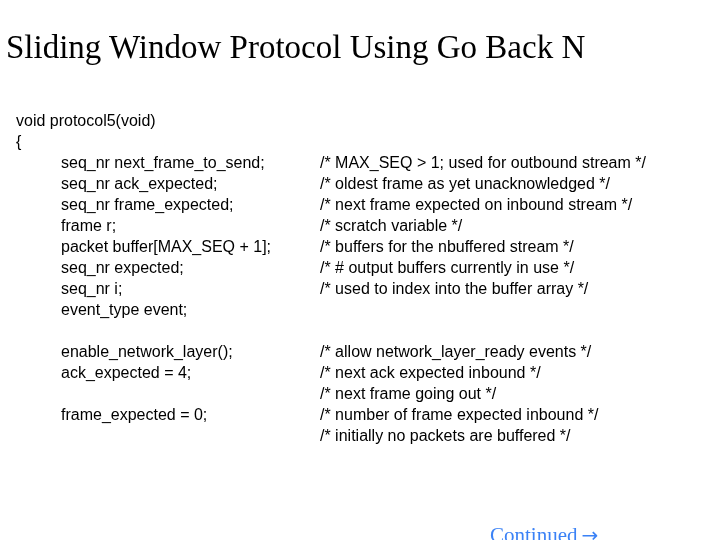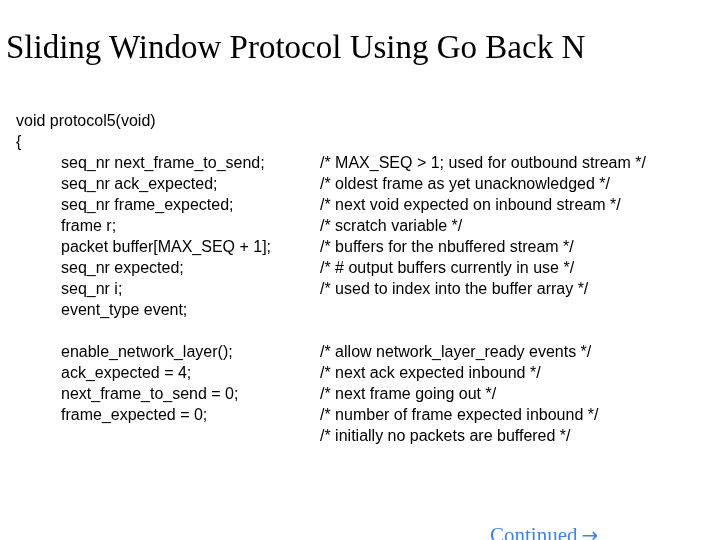--- a/index.html
+++ b/index.html
@@ -95,30 +95,30 @@
 
 <div id="slide">
 
   <div id="slide-title">Sliding Window Protocol Using Go Back N</div>
 
   <div id="code-body">
       <div class="code-line"><span class="code-stmt ind0">void protocol5(void)</span></div>
       <div class="code-line"><span class="code-stmt ind0">{</span></div>
       <div class="code-line"><span class="code-stmt ind1">seq_nr next_frame_to_send;</span><span class="code-comment">/* MAX_SEQ &gt; 1; used for outbound stream */</span></div>
       <div class="code-line"><span class="code-stmt ind1">seq_nr ack_expected;</span><span class="code-comment">/* oldest frame as yet unacknowledged */</span></div>
-      <div class="code-line"><span class="code-stmt ind1">seq_nr frame_expected;</span><span class="code-comment">/* next void expected on inbound stream */</span></div>
+      <div class="code-line"><span class="code-stmt ind1">seq_nr frame_expected;</span><span class="code-comment">/* next frame expected on inbound stream */</span></div>
       <div class="code-line"><span class="code-stmt ind1">frame r;</span><span class="code-comment">/* scratch variable */</span></div>
       <div class="code-line"><span class="code-stmt ind1">packet buffer[MAX_SEQ + 1];</span><span class="code-comment">/* buffers for the nbuffered stream */</span></div>
       <div class="code-line"><span class="code-stmt ind1">seq_nr expected;</span><span class="code-comment">/* # output buffers currently in use */</span></div>
       <div class="code-line"><span class="code-stmt ind1">seq_nr i;</span><span class="code-comment">/* used to index into the buffer array */</span></div>
       <div class="code-line"><span class="code-stmt ind1">event_type event;</span></div>
       <div class="code-line blank"></div>
       <div class="code-line"><span class="code-stmt ind1">enable_network_layer();</span><span class="code-comment">/* allow network_layer_ready events */</span></div>
       <div class="code-line"><span class="code-stmt ind1">ack_expected = 4;</span><span class="code-comment">/* next ack expected inbound */</span></div>
-      <div class="code-line"><span class="code-stmt ind1">next_frame_to_send = 0;</span><span class="code-comment">/* next frame going out */</span></div>
+      <div class="code-line"><span class="code-comment">/* next frame going out */</span></div>
       <div class="code-line"><span class="code-stmt ind1">frame_expected = 0;</span><span class="code-comment">/* number of frame expected inbound */</span></div>
       <div class="code-line"><span class="code-comment">/* initially no packets are buffered */</span></div>
     </div>
 
   <div id="continued">
     <span>Continued</span><span class="arrow">→</span>
   </div>
 
 </div>
 

